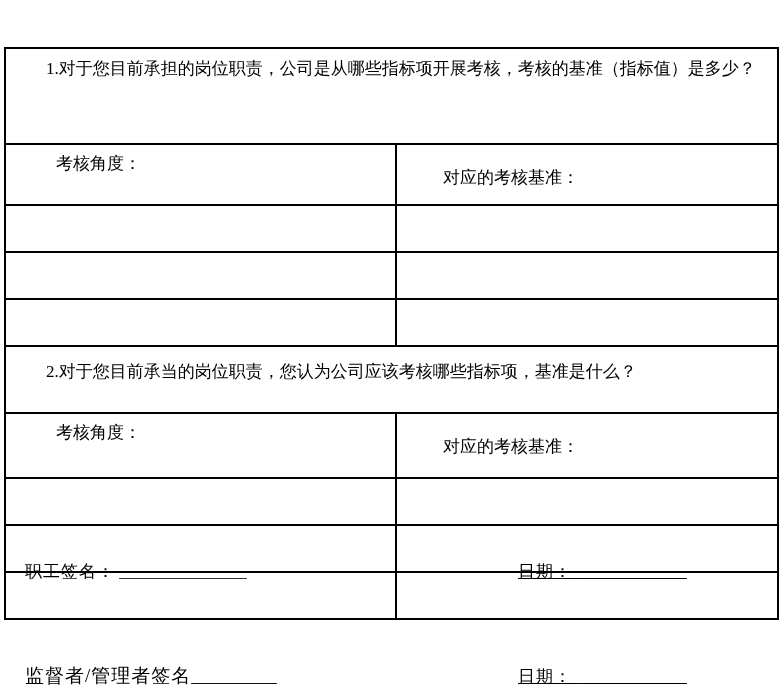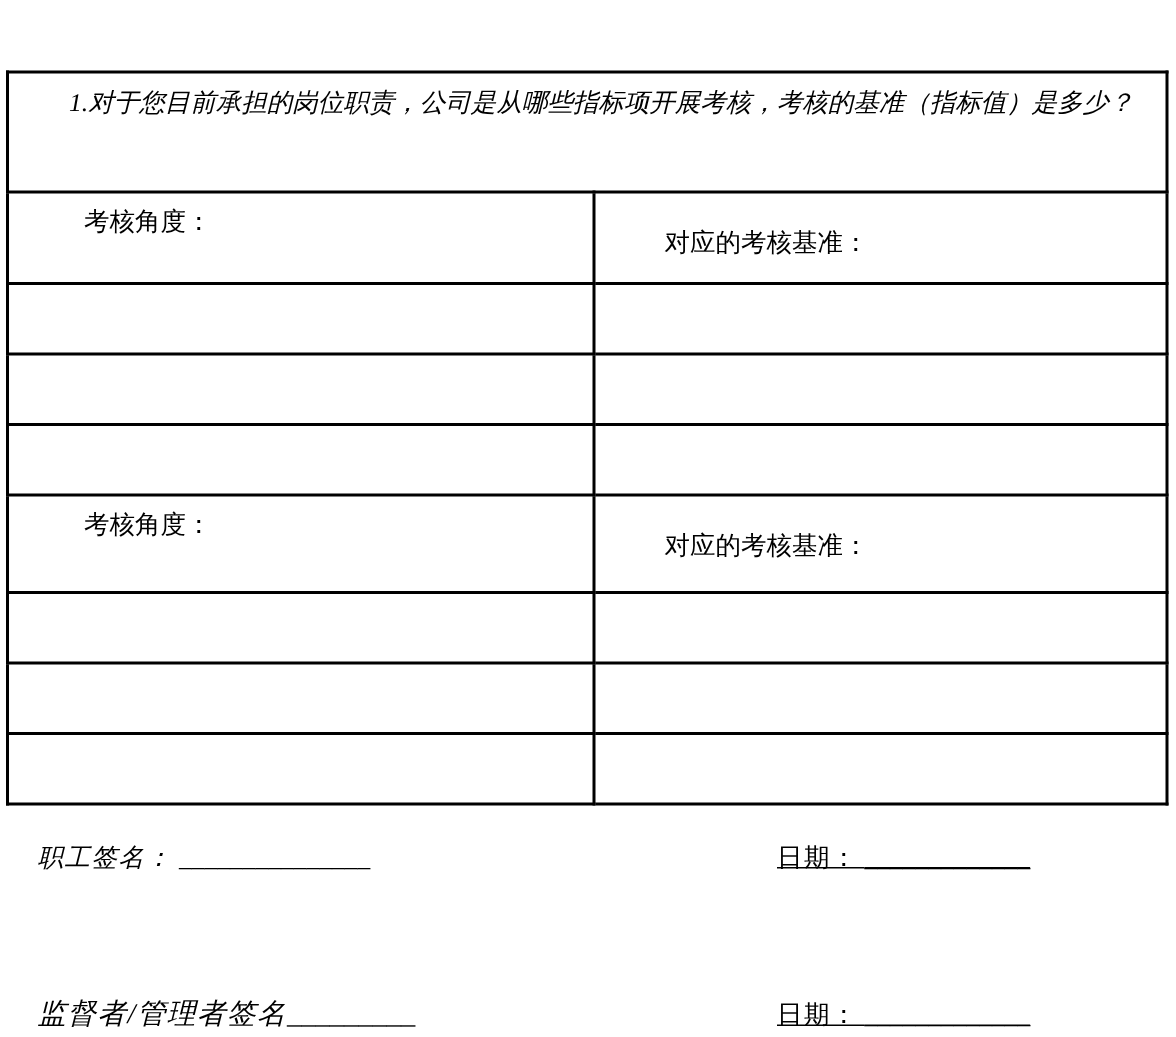--- a/index.html
+++ b/index.html
@@ -34,24 +34,23 @@
   table.kpi-table td {
     border: 2px solid #000000;
     vertical-align: top;
     font-size: 17px;
     overflow: hidden;
   }
   td.q-cell {
     font-size: 20px;
     line-height: 39px;
     height: 78px;
-    padding: 0 8px 0 6px;
+    padding: 0 8px 16px 6px;
     text-indent: 34px;
     text-align: justify;
-    font-style: italic;
   }
   td.q-cell.q2 {
     height: 43px;
     line-height: 38px;
     padding-top: 6px;
     text-align: left;
   }
   td.hdr-left {
     height: 38px;
     padding: 7px 4px 12px 50px;
@@ -64,21 +63,20 @@
   td.entry-cell { height: 45px; }
   .sig-row {
     position: absolute;
     left: 0; right: 0;
     height: 26px;
   }
   .sig-row .left-group {
     position: absolute;
     left: 25px; top: 0;
     white-space: nowrap;
-    font-style: italic;
   }
   .sig-row .right-group {
     position: absolute;
     left: 518px; top: 0;
     white-space: nowrap;
     text-decoration: underline;
   }
   .sig-row-a { top: 560px; font-size: 17px; }
   .sig-row-b { top: 663px; font-size: 19px; }
   .sig-row-b .right-group { font-size: 17px; top: 2px; }
@@ -116,20 +114,23 @@
       </tr>
       <tr>
         <td class="entry-cell"></td>
         <td class="entry-cell"></td>
       </tr>
       <tr>
         <td class="entry-cell"></td>
         <td class="entry-cell"></td>
       </tr>
 
+      <tr>
+        <td class="q-cell q2" colspan="2">2.对于您目前承当的岗位职责，您认为公司应该考核哪些指标项，基准是什么？</td>
+      </tr>
 
       <tr class="hdr-row2">
         <td class="hdr-left">考核角度：</td>
         <td class="hdr-right">对应的考核基准：</td>
       </tr>
 
       <tr>
         <td class="entry-cell"></td>
         <td class="entry-cell"></td>
       </tr>

